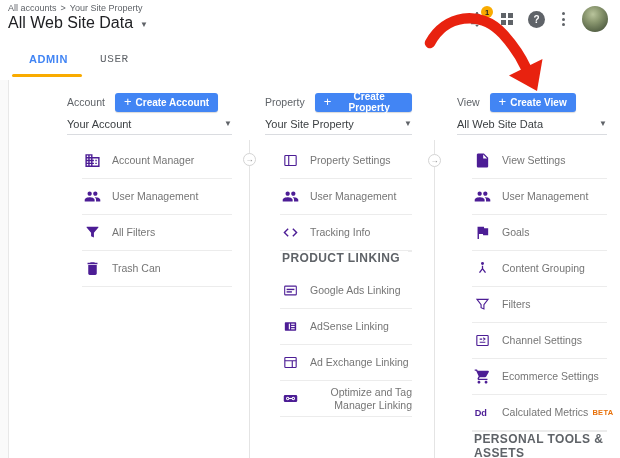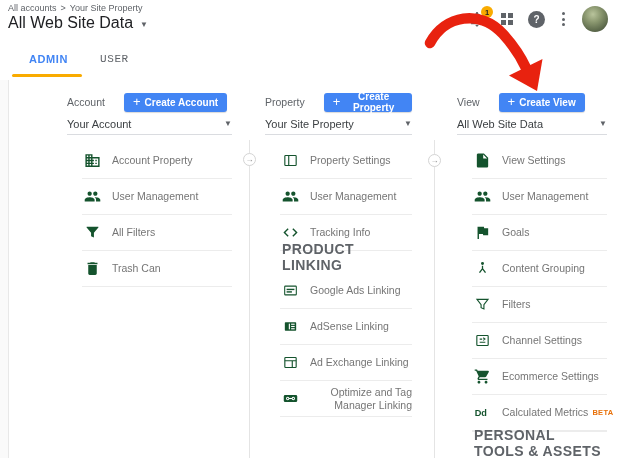--- a/index.html
+++ b/index.html
@@ -35,38 +35,38 @@
 
   
   .rail{position:absolute;left:0;top:80px;width:8px;height:378px;background:#fafafa;border-right:1px solid #e8e8e8;}
   .vdiv{position:absolute;top:140px;height:318px;width:1px;background:#e4e4e4;}
   .collapse-btn{position:absolute;width:13px;height:13px;border-radius:50%;background:#fff;border:1px solid #d4d4d4;
                 color:#8f8f8f;font-size:8px;line-height:11px;padding:0;display:flex;align-items:center;justify-content:center;
                 font-family:inherit;z-index:3;}
 
   .col{position:absolute;top:92px;}
   .c0{left:67px;width:165px;} .c1{left:265px;width:147px;} .c2{left:457px;width:150px;}
-  .col-head{display:flex;align-items:center;gap:19px;height:20px;}
+  .col-head{display:flex;align-items:center;gap:10px;height:20px;}
   .col-label{font-size:10.5px;color:#5f6368;}
   .create-btn{display:flex;align-items:center;gap:4px;border:none;border-radius:3px;height:19px;padding:0 9px;
               color:#fff;font-size:10px;font-weight:bold;font-family:inherit;box-shadow:0 1px 1px rgba(0,0,0,.15);}
   .plus{font-size:13px;font-weight:normal;line-height:1;margin-top:-1px;}
   .col-select{display:flex;justify-content:space-between;align-items:center;height:21px;margin-top:1px;
               border-bottom:1px solid #dadce0;font-size:11px;color:#3c4043;}
   .sel-caret{font-size:8px;color:#5f6368;}
   .col-items{margin-top:8px;}
   .menu-item{height:35px;margin-left:15px;padding-left:2px;display:flex;align-items:center;gap:11px;
              border-bottom:1px solid #ececec;cursor:default;}
-  .mi-icon{width:17px;height:17px;flex:0 0 17px;color:#14532d;display:flex;align-items:center;justify-content:center;}
+  .mi-icon{width:17px;height:17px;flex:0 0 17px;color:#4c1d95;display:flex;align-items:center;justify-content:center;}
   .mi-icon svg{width:17px;height:17px;}
   .mi-label{font-size:10.5px;color:#757575;line-height:13px;white-space:nowrap;}
   .mi-label.wrap{white-space:normal;width:102px;text-align:right;}
   .beta{font-size:7.5px;font-weight:bold;letter-spacing:.3px;margin-left:4px;vertical-align:1px;}
-  .section-head{height:22px;margin-left:15px;padding-left:2px;display:flex;align-items:flex-end;gap:8px;
-                font-size:14px;font-weight:bold;letter-spacing:.4px;color:#5f6368;}
+  .section-head{height:22px;margin-left:15px;padding-left:2px;display:flex;align-items:flex-start;gap:8px;
+                font-size:12px;font-weight:bold;letter-spacing:.4px;color:#5f6368;}
   .section-line{flex:1;height:1px;background:#ececec;}
   .section-bottom{height:27px;border-top:1px solid #ececec;margin-top:0;}
 
   .annot-arrow{position:absolute;left:395px;top:5px;z-index:9;pointer-events:none;}
 </style>
 </head>
 <body>
 
 <div class="page">
 
@@ -123,21 +123,21 @@
           <span>Your Account</span>
           <span class="sel-caret">▼</span>
         </div>
         <div class="col-items">
           <div class="menu-item">
             <span class="mi-icon">
               <svg viewBox="0 0 24 24" fill="currentColor">
                 <path d="M12 7V3H2v18h20V7H12zM6 19H4v-2h2v2zm0-4H4v-2h2v2zm0-4H4V9h2v2zm0-4H4V5h2v2zm4 12H8v-2h2v2zm0-4H8v-2h2v2zm0-4H8V9h2v2zm0-4H8V5h2v2zm10 12h-8v-2h2v-2h-2v-2h2v-2h-2V9h8v10zm-2-8h-2v2h2v-2zm0 4h-2v2h2v-2z"></path>
               </svg>
             </span>
-            <span class="mi-label">Account Property</span>
+            <span class="mi-label">Account Manager</span>
           </div>
           <div class="menu-item">
             <span class="mi-icon">
               <svg viewBox="0 0 24 24" fill="currentColor">
                 <path d="M16 11c1.66 0 2.99-1.34 2.99-3S17.66 5 16 5c-1.66 0-3 1.34-3 3s1.34 3 3 3zm-8 0c1.66 0 2.99-1.34 2.99-3S9.66 5 8 5C6.34 5 5 6.34 5 8s1.34 3 3 3zm0 2c-2.33 0-7 1.17-7 3.5V19h14v-2.5c0-2.33-4.67-3.5-7-3.5zm8 0c-.29 0-.62.02-.97.05 1.16.84 1.97 1.97 1.97 3.45V19h6v-2.5c0-2.33-4.67-3.5-7-3.5z"></path>
               </svg>
             </span>
             <span class="mi-label">User Management</span>
           </div>
           <div class="menu-item">

